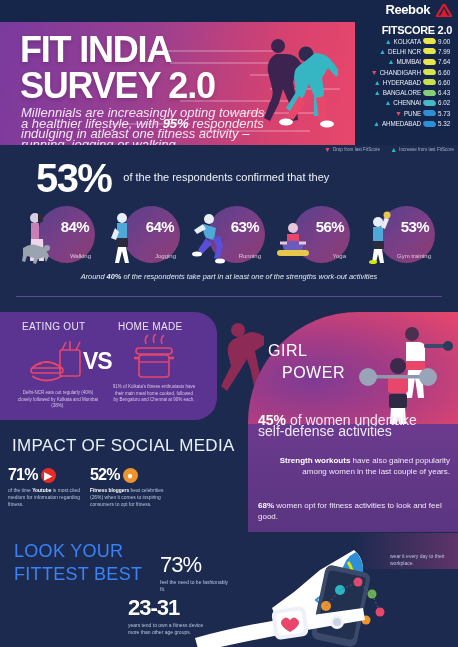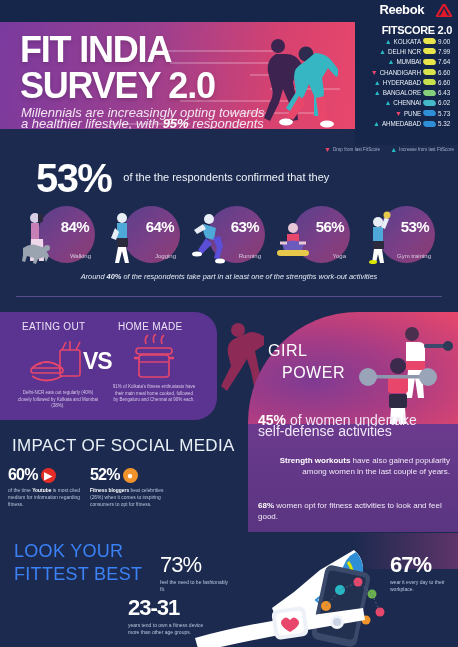--- a/index.html
+++ b/index.html
@@ -8,27 +8,27 @@
     font-family:"Liberation Sans", sans-serif;
     background:#1b2a4e;
     color:#fff;
     overflow:hidden;
     position:relative;
   }
   .page { position:relative; width:458px; height:647px; overflow:hidden; background:#1b2a4e; }
 
   
   .topbar { position:absolute; left:0; top:0; width:458px; height:22px; background:#16264a; }
-  .reebok { position:absolute; right:6px; top:2px; display:flex; align-items:center; gap:12px; }
+  .reebok { position:absolute; right:6px; top:2px; display:flex; align-items:center; gap:6px; }
   .reebok-word { font-size:13px; font-weight:bold; letter-spacing:-0.4px; color:#fff; font-family:"Liberation Sans",sans-serif; }
   .reebok-mark { width:16px; height:13px; position:relative; }
 
   
   .hero {
-    position:absolute; left:0; top:22px; width:355px; height:107px;
+    position:absolute; left:0; top:22px; width:355px; height:123px;
     background:linear-gradient(100deg,#7a3a9e 0%,#9c3f8f 42%,#d8426f 78%,#e8476b 100%);
     overflow:hidden;
   }
   .hero-lines { position:absolute; inset:0; }
   .hero-lines i { position:absolute; height:1.5px; background:rgba(255,255,255,0.22); }
   .hero h1 {
     position:absolute; left:20px; top:10px;
     font-size:36px; line-height:36px; font-weight:bold; letter-spacing:-1.2px;
     text-shadow:0 2px 4px rgba(0,0,0,0.18);
   }
@@ -405,21 +405,21 @@
     <b>Strength workouts</b><span> have also gained popularity among women in the last couple of years.</span>
   </div>
   <div class="gp-t3">
     <b>68%</b><span> women opt for fitness activities to look and feel good.</span>
   </div>
 
   <div class="sm-title">IMPACT OF SOCIAL MEDIA</div>
   <div class="sm-row" id="sm-row">
       <div class="sm-item">
         <div class="sm-head">
-          <span class="sm-pct">60%</span>
+          <span class="sm-pct">71%</span>
           <span class="sm-ico" style="background:#e52d27">▶</span>
         </div>
         <div class="sm-cap"><span>of the time </span><b>Youtube</b><span> is most cited medium for information regarding fitness.</span></div>
       </div>
       <div class="sm-item">
         <div class="sm-head">
           <span class="sm-pct">52%</span>
           <span class="sm-ico" style="background:#f0932b">●</span>
         </div>
         <div class="sm-cap"><span></span><b>Fitness bloggers</b><span> beat celebrities (26%) when it comes to inspiring consumers to opt for fitness.</span></div>
@@ -436,21 +436,20 @@
     <div class="n">73%</div>
     <div class="c">feel the need to be fashionably fit.</div>
   </div>
 
   <div class="b2331">
     <div class="n">23-31</div>
     <div class="c">years tend to own a fitness device more than other age groups.</div>
   </div>
 
   <div class="b67">
-    <div class="n">67%</div>
     <div class="c">wear it every day to their workplace.</div>
   </div>
 
   <svg class="shoe" viewBox="0 0 120 90">
     <path d="M104 10 q12 10 8 28 -4 18 -26 30 -20 11 -42 14 -12 2 -18-4 l-4-10 22-16 26-22z" fill="#ffffff"></path>
     <path d="M106 12 q10 11 6 27 -3 13 -16 23 -6-16 -4-30 2-14 14-20z" fill="#2f8fd6"></path>
     <path d="M98 22 q6 8 4 18 -2 9 -9 15" fill="none" stroke="#d9e400" stroke-width="3"></path>
     <path d="M76 52 l10 8 -10 8 -10-8z" fill="none" stroke="#2f8fd6" stroke-width="2"></path>
     <path d="M26 72 q14 10 34 8" fill="none" stroke="#d9e400" stroke-width="3"></path>
   </svg>

